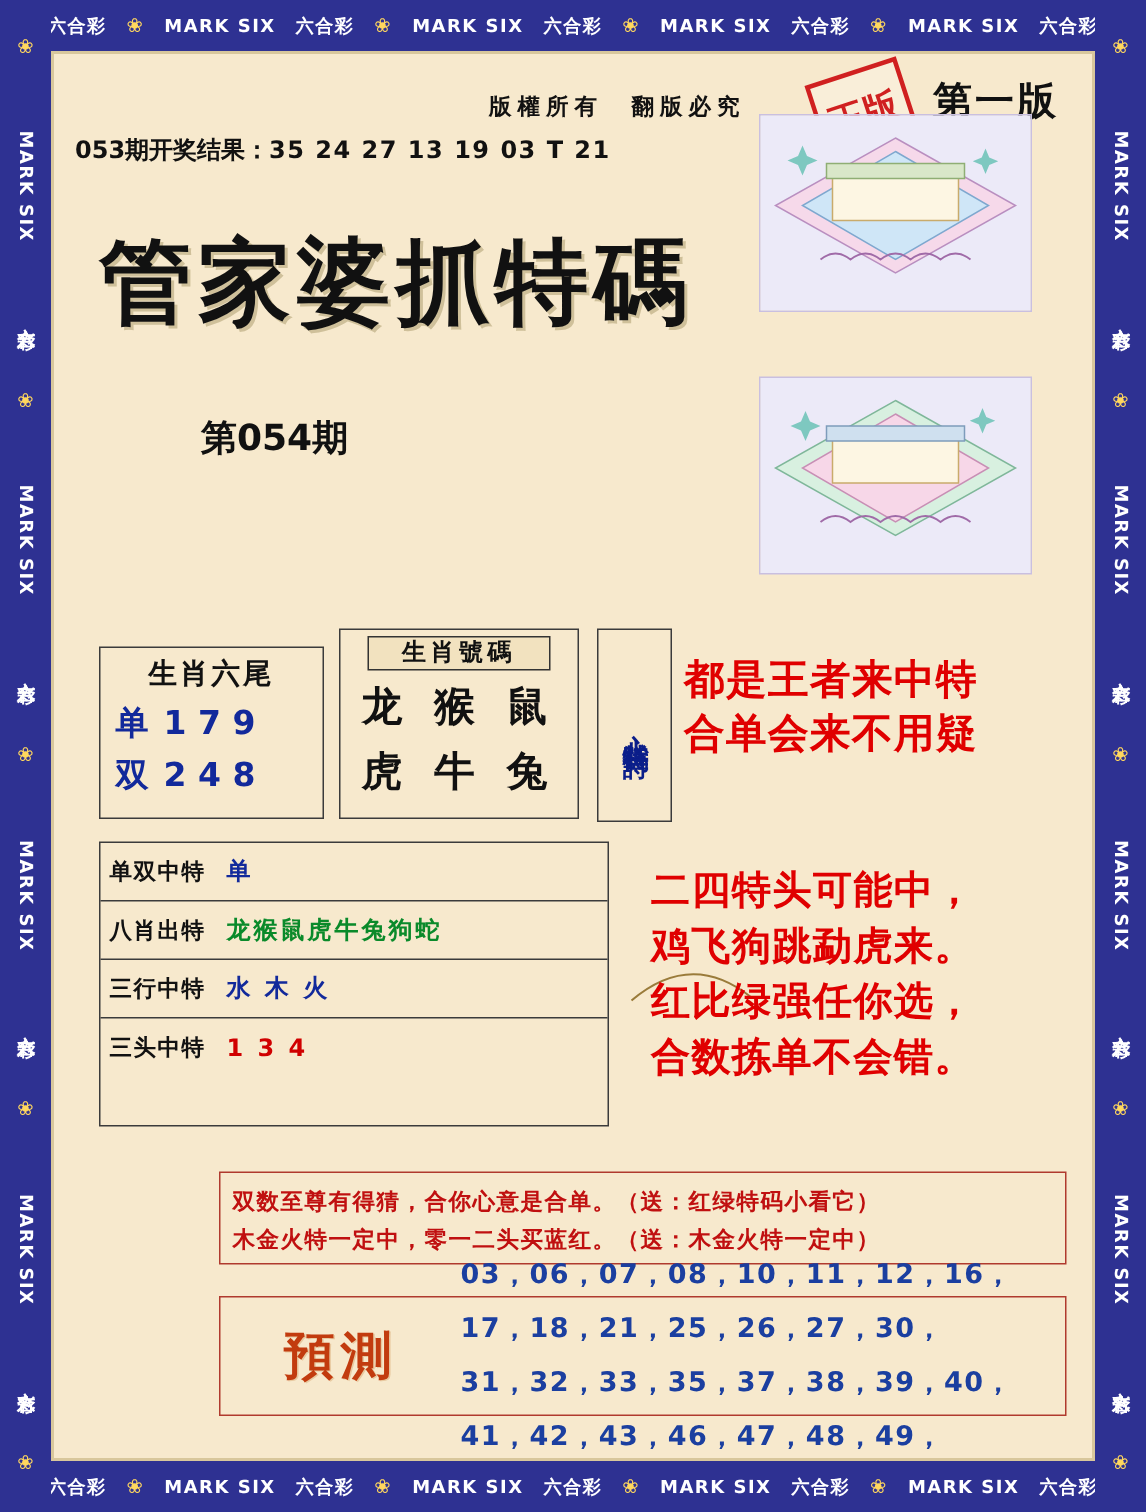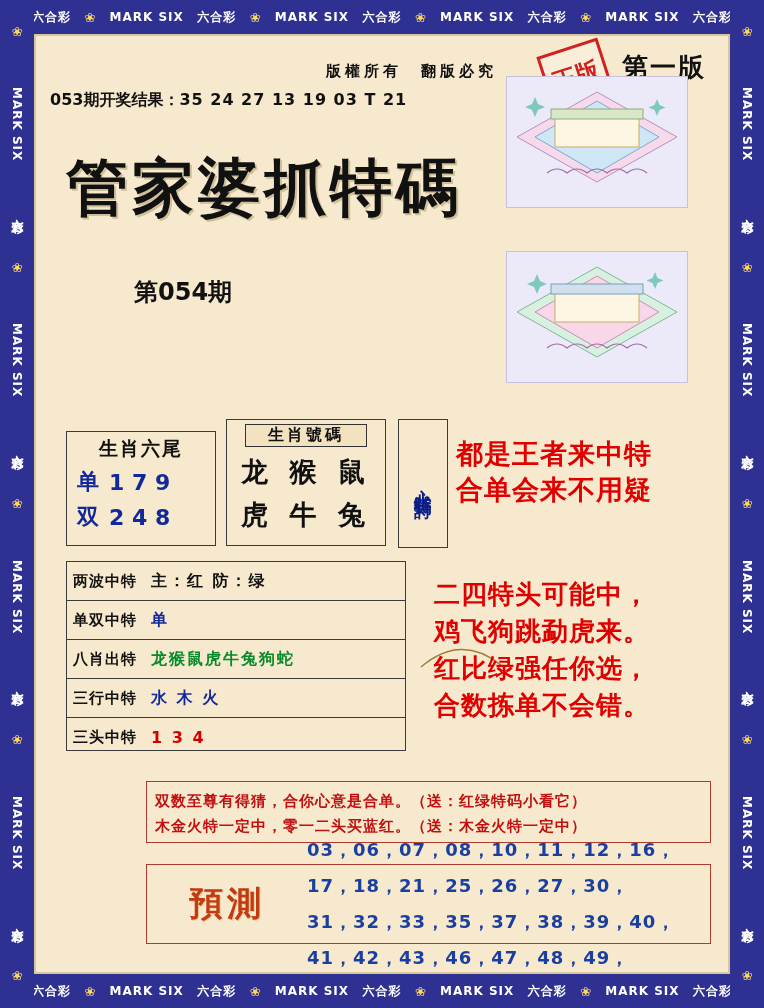--- a/index.html
+++ b/index.html
@@ -293,24 +293,20 @@
       <span>心水特碼詩</span>
     </div>
 
     <div class="slogan">
       <div>都是王者来中特</div>
       <div>合单会来不用疑</div>
     </div>
 
     <div class="detail">
       <div class="drow">
-        <span class="dlab">两波中特</span>
-        <span class="dval v-dark mix">主：红  防：绿</span>
-      </div>
-      <div class="drow">
         <span class="dlab">单双中特</span>
         <span class="dval v-blue">单</span>
       </div>
       <div class="drow">
         <span class="dlab">八肖出特</span>
         <span class="dval v-green">龙猴鼠虎牛兔狗蛇</span>
       </div>
       <div class="drow">
         <span class="dlab">三行中特</span>
         <span class="dval v-blue">水  木  火</span>

